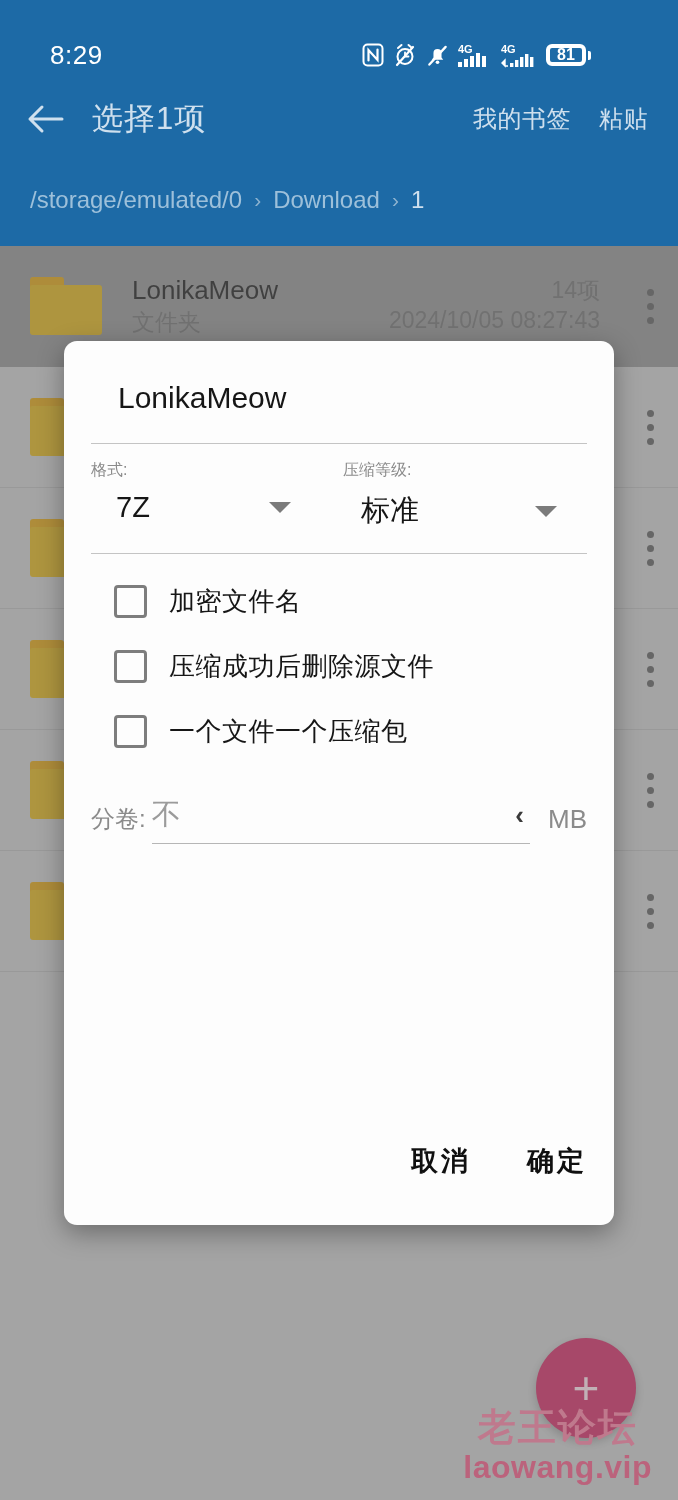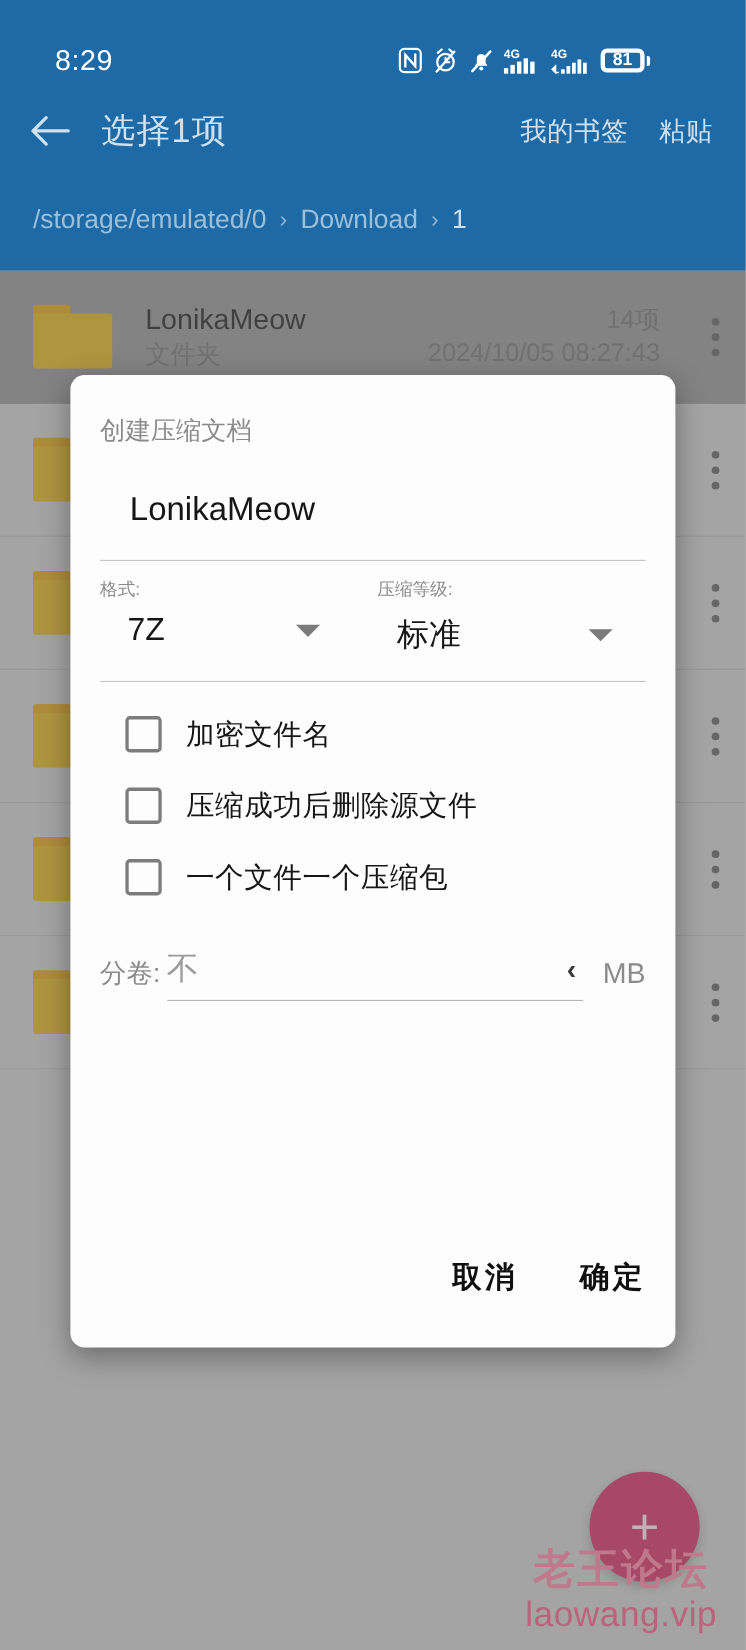--- a/index.html
+++ b/index.html
@@ -139,21 +139,21 @@
   
   .watermark {
     position: absolute; right: 26px; bottom: 14px;
     text-align: center; z-index: 3; pointer-events: none;
   }
   .wm-cn {
     font-size: 38px; font-weight: bold; color: #ef7a9b;
     letter-spacing: 2px; line-height: 1.15;
   }
   .wm-en {
-    font-size: 32px; font-weight: normal; color: #e8557f;
+    font-size: 32px; font-weight: bold; color: #e8557f;
     letter-spacing: .5px; line-height: 1.15;
   }
 
   
   .scrim {
     position: absolute; left: 0; top: 246px;
     width: 678px; height: 1254px;
     background: rgba(120,120,120,.40);
     z-index: 4;
   }
@@ -433,21 +433,20 @@
       <span class="crumb-sep">›</span>
       <span>Download</span>
       <span class="crumb-sep">›</span>
       <span class="crumb-last">1</span>
     </div>
 
   </div>
 
   <div class="dialog">
 
-    <div class="dlg-title">创建压缩文档</div>
 
     <div class="field-name">LonikaMeow</div>
     <div class="rule"></div>
 
     <div class="selectrow">
       <div class="selcol">
         <div class="sel-label">格式:</div>
         <div class="sel-valrow">
           <span class="sel-value">7Z</span>
           <span class="caret"></span>

